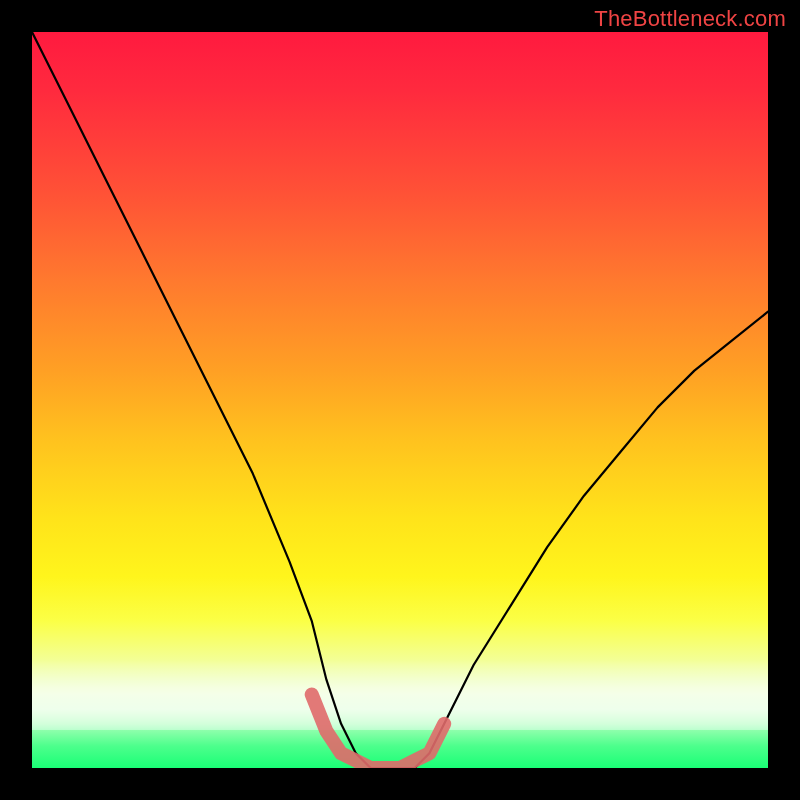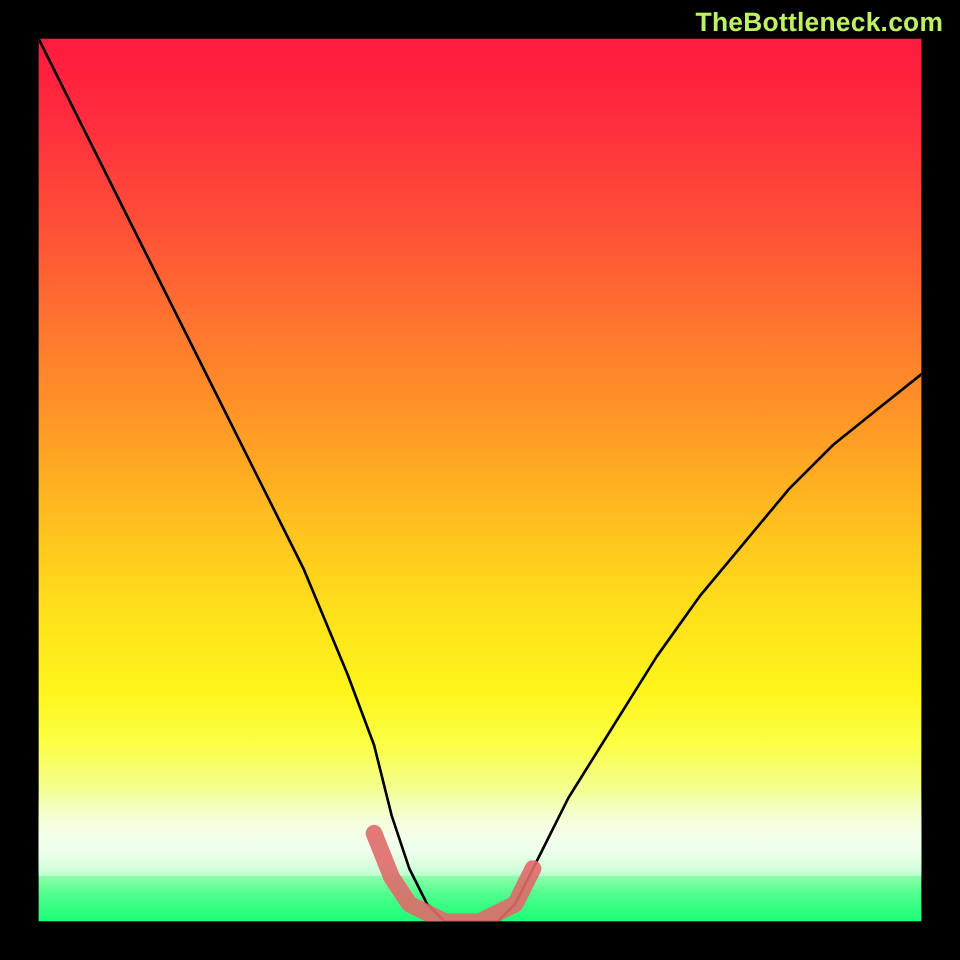--- a/index.html
+++ b/index.html
@@ -9,22 +9,22 @@
     width: 800px;
     height: 800px;
     background: #000;
   }
   .watermark {
     position: absolute;
     top: 6px;
     right: 14px;
     font-family: Arial, Helvetica, sans-serif;
     font-size: 22px;
-    font-weight: 700;
-    color: #bef264;
+    font-weight: 400;
+    color: #ef4444;
     letter-spacing: 0.2px;
     z-index: 10;
   }
   .plot-area {
     position: absolute;
     left: 32px;
     top: 32px;
     width: 736px;
     height: 736px;
     overflow: hidden;

